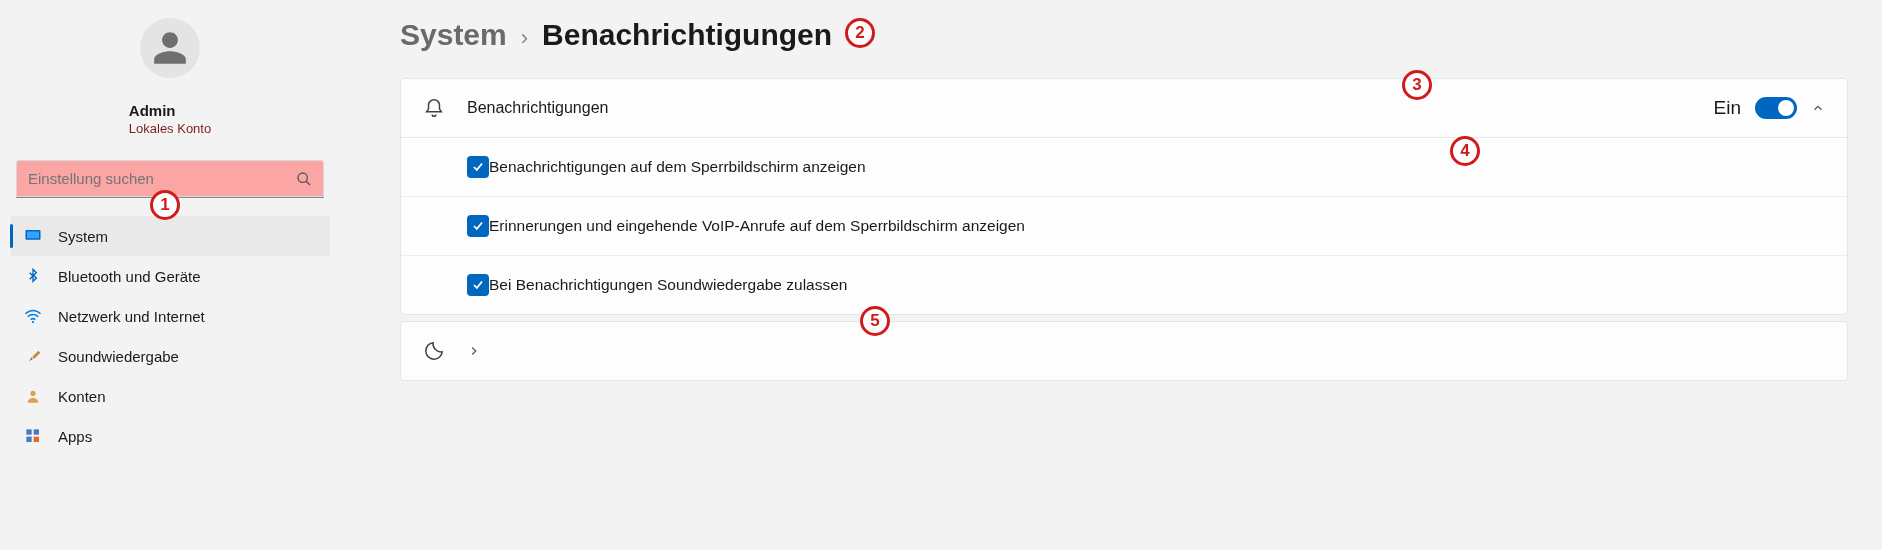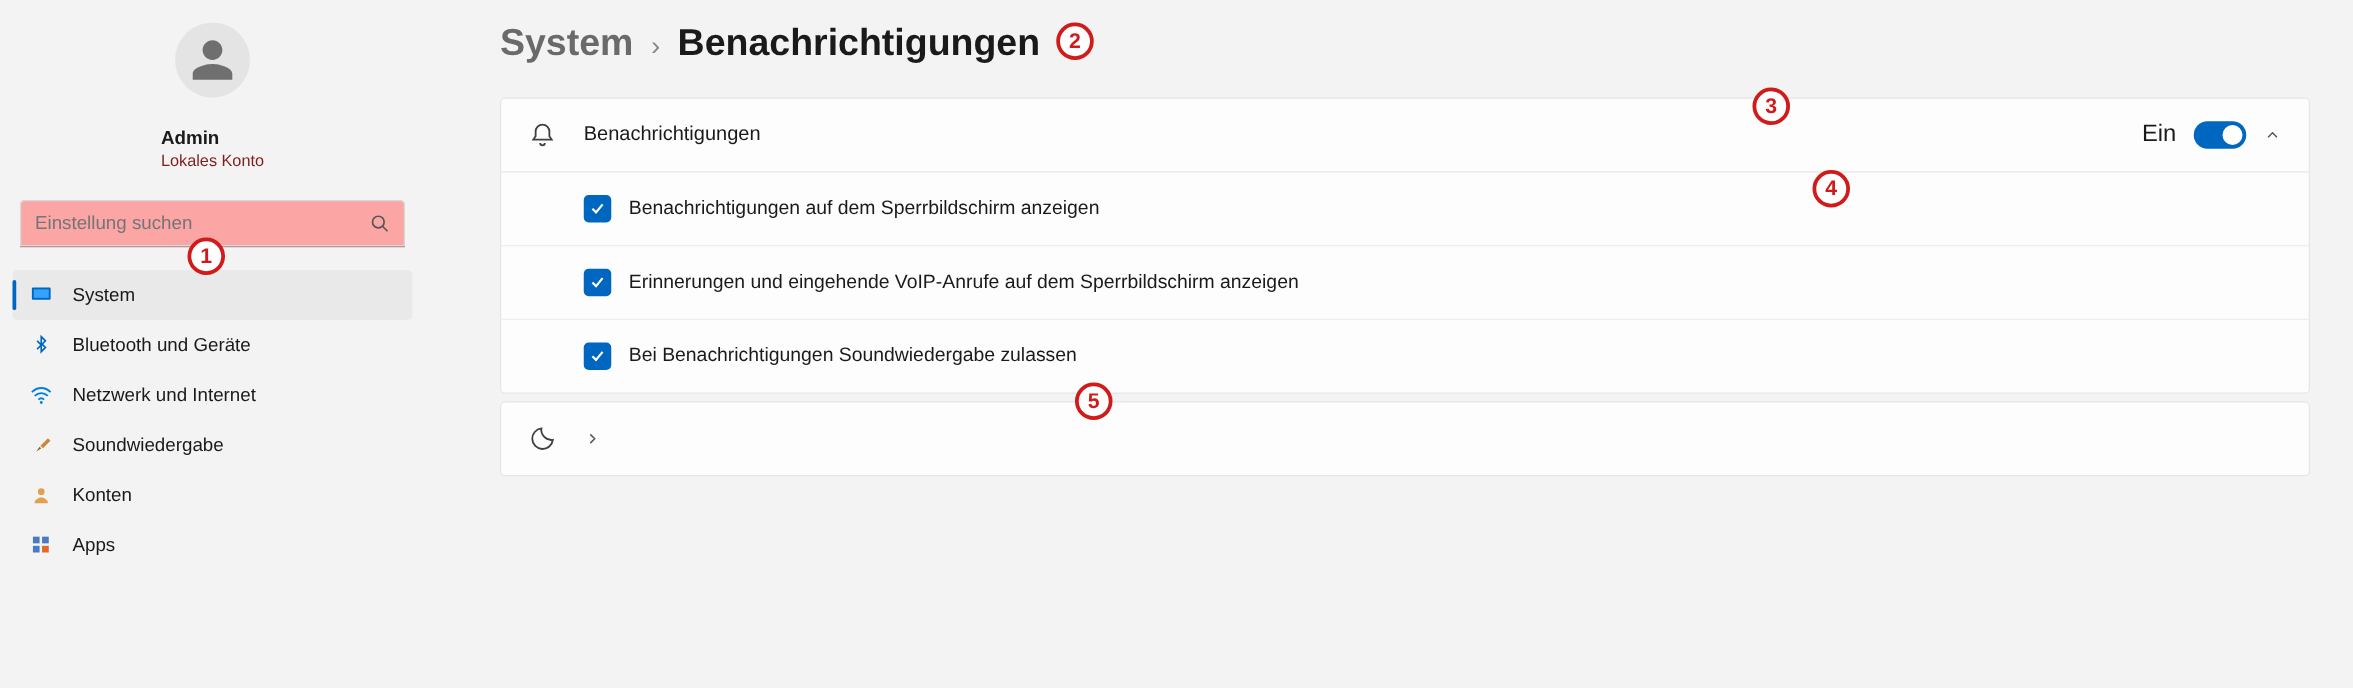--- a/index.html
+++ b/index.html
@@ -130,21 +130,20 @@
       width: 16px; height: 16px;
       border-radius: 50%;
       background: #fff;
     }
     .toggle-label { font-size: 19px; color: #1a1a1a; }
     .chevron { width: 14px; height: 14px; color: #555; }
     .sub-options { border-top: 1px solid #e6e6e6; }
     .sub-row {
       display: flex;
       align-items: center;
-      gap: 14px;
       padding: 18px 22px 18px 66px;
       border-top: 1px solid #eee;
       font-size: 15.5px;
     }
     .sub-row:first-child { border-top: none; }
     .checkbox {
       width: 22px; height: 22px;
       border-radius: 4px;
       background: #0067c0;
       display: flex;

